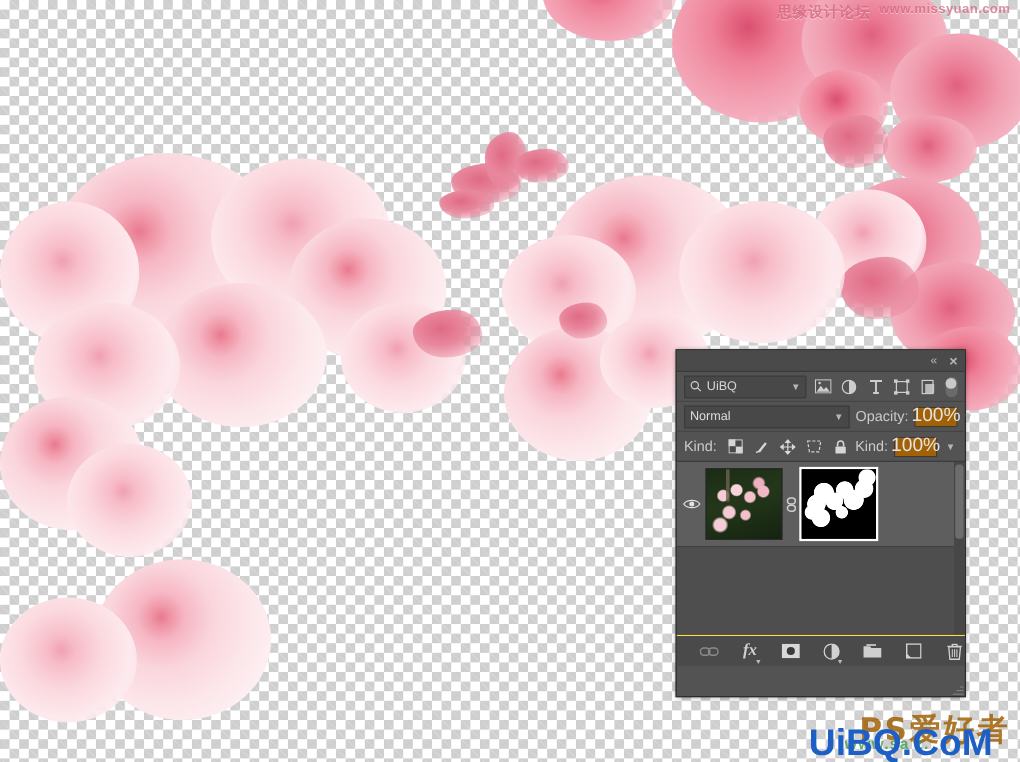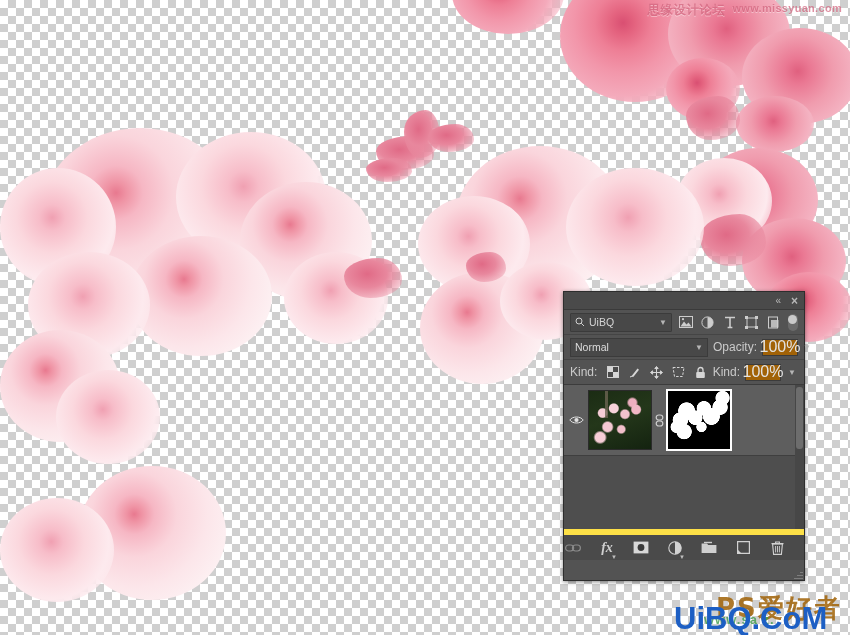--- a/index.html
+++ b/index.html
@@ -183,22 +183,22 @@
   }
   .lock-badge{width:26px;display:flex;align-items:center;justify-content:center;color:#c6c6c6;}
   .scrollbar{
     position:absolute;right:0;top:0;width:9px;height:100%;background:#474747;
   }
   .scrollbar .thumbbar{
     position:absolute;left:1px;top:2px;width:7px;height:62px;background:#6d6d6d;border-radius:3px;
   }
 
   .ps-footer{
-    height:25px;background:#4a4a4a;border-top:6px solid #fde047;
-    display:flex;align-items:center;justify-content:flex-start;gap:16px;
+    height:25px;background:#4a4a4a;border-top:1px solid #fde047;
+    display:flex;align-items:center;justify-content:flex-end;gap:16px;
   }
   .foot-i{width:18px;height:18px;display:flex;align-items:center;justify-content:center;
     cursor:pointer;color:#cfcfcf;position:relative;}
   .foot-i.disabled{color:#8b8b8b;}
   .caret{position:absolute;bottom:-3px;right:-1px;font-size:6px;color:#bdbdbd;}
   .ps-resize{position:absolute;right:1px;bottom:1px;width:9px;height:9px;}
   .ps-resize i{position:absolute;right:0;background:#7d7d7d;height:1px;}
 </style>
 </head>
 <body>

